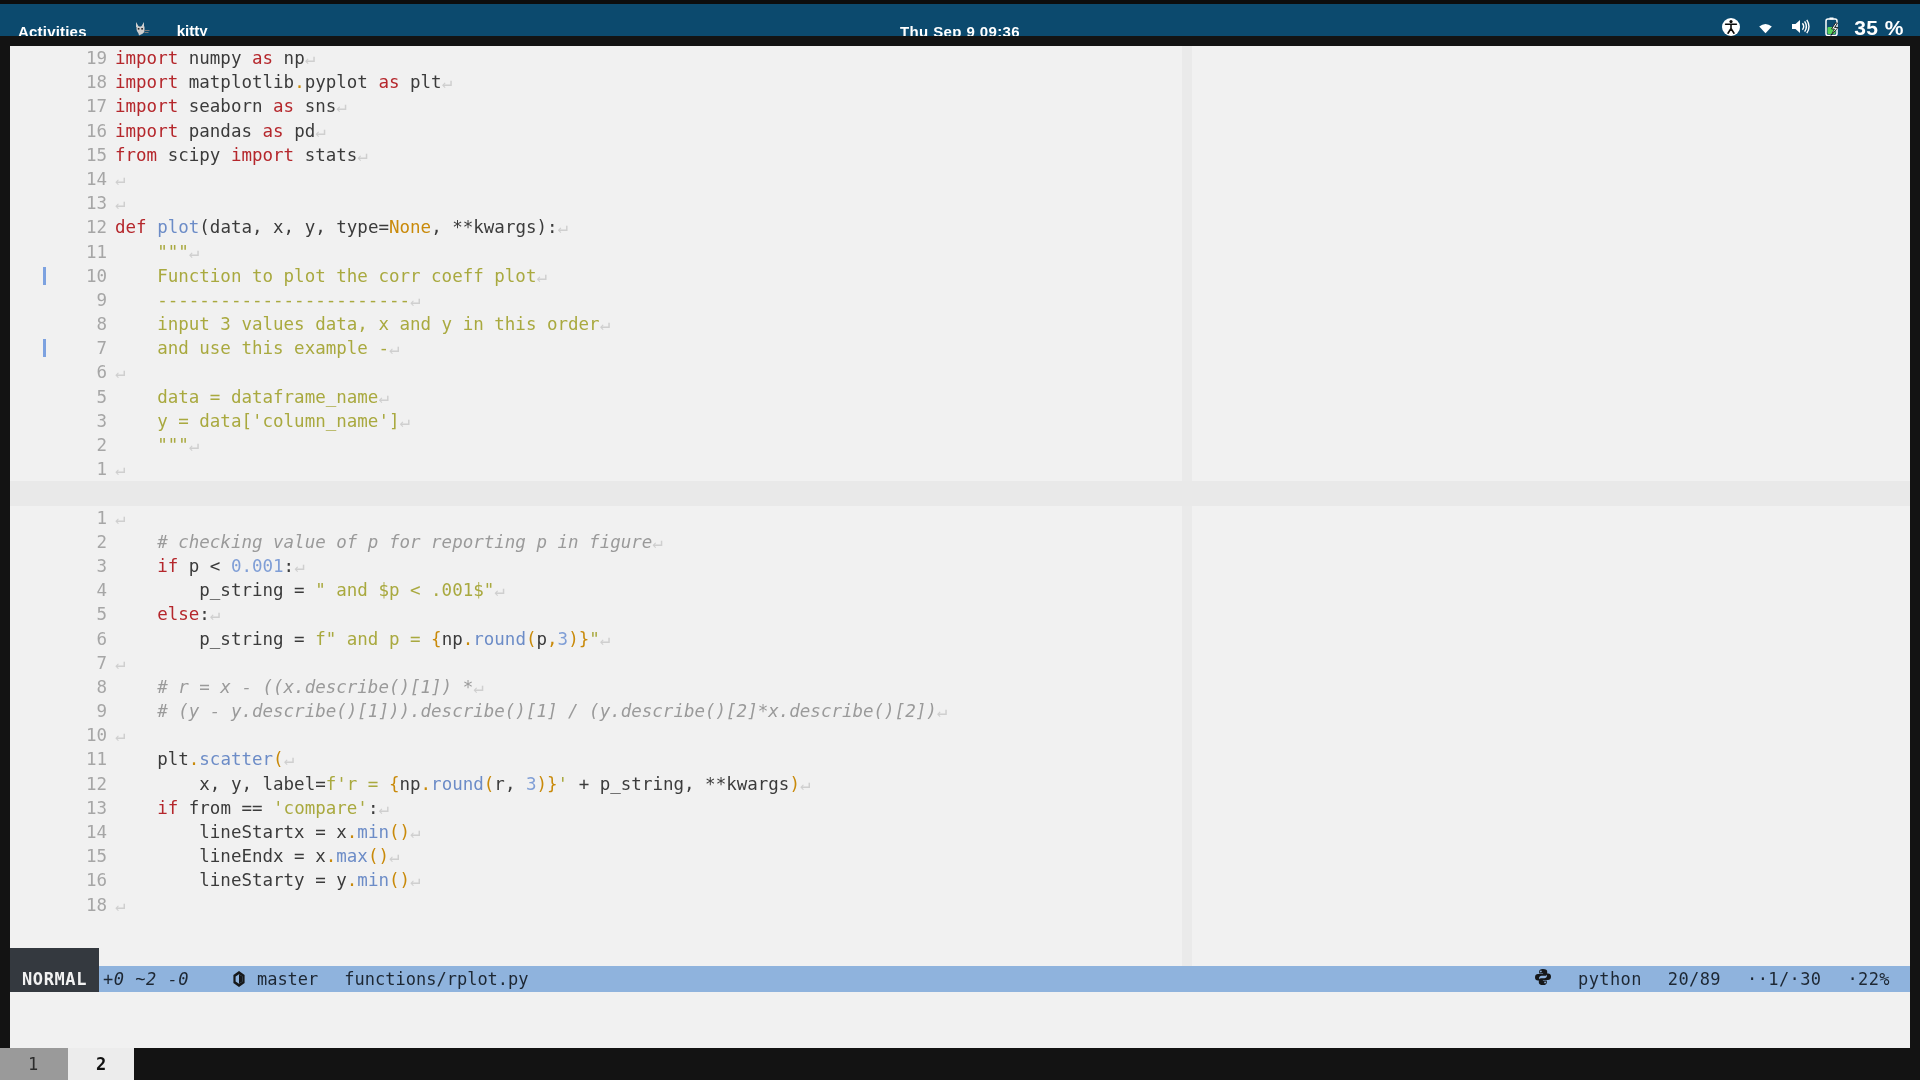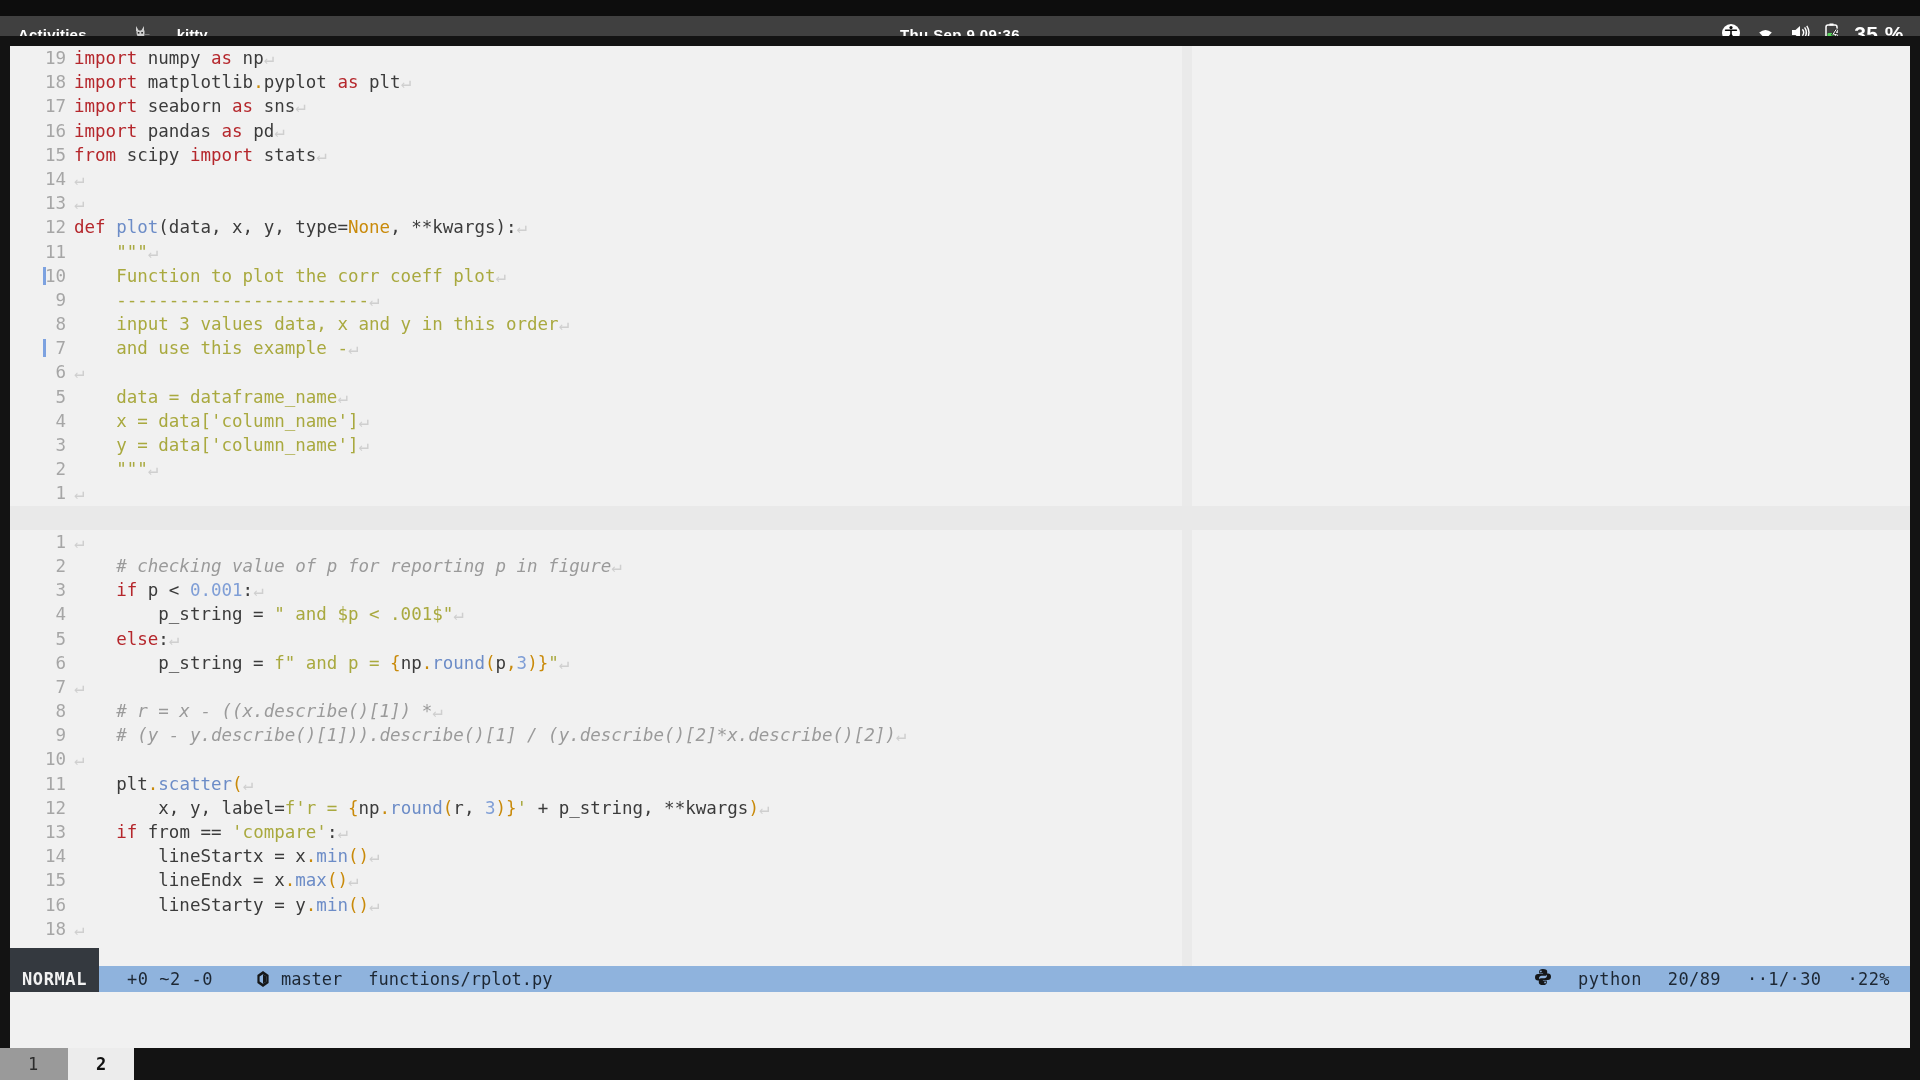--- a/index.html
+++ b/index.html
@@ -10,26 +10,26 @@
   body {
     width: 1920px;
     height: 1080px;
     overflow: hidden;
     font-family: "DejaVu Sans Mono", monospace;
   }
 
   
   .topbar {
     position: absolute;
-    left: 0; top: 16px;
+    left: 0; top: 4px;
     width: 1920px; height: 36px;
-    background: #404040;
+    background: #0c4a6e;
     color: #ffffff;
     display: flex;
-    align-items: center;
+    align-items: flex-end;
     font-family: "Liberation Sans", sans-serif;
     font-size: 15px;
     font-weight: bold;
   }
   .tb-activities {
     margin-left: 18px;
     letter-spacing: 0.2px;
   }
   .tb-app {
     margin-left: 48px;
@@ -102,20 +102,21 @@
     height: 920px;
   }
 
   .line {
     position: relative;
     height: 24.2px;
     line-height: 24.2px;
     white-space: pre;
     font-family: "DejaVu Sans Mono", monospace;
     font-size: 17.5px;
+    padding-left: 41px;
   }
   .line.cursorline { background: #e9e9e9; }
   .line.cursorline .lnum { color: #b5a642; }
 
   
   .cursorband {
     position: absolute;
     left: 0;
     width: 1900px;
     height: 24.2px;
@@ -179,21 +180,21 @@
   }
   .sl-mode {
     background: #34393f;
     color: #f2f2f2;
     height: 26px;
     line-height: 26px;
     padding: 18px 12px;
     font-weight: bold;
     letter-spacing: 0.6px;
   }
-  .sl-diff { margin-left: 28px; letter-spacing: 0.5px; }
+  .sl-diff { margin-left: 4px; letter-spacing: 0.5px; font-style: italic; }
   .sl-branch-icon { margin-left: 42px; display: flex; align-items: center; }
   .sl-branch { margin-left: 10px; }
   .sl-file { margin-left: 26px; }
   .sl-right {
     margin-left: auto;
     display: flex;
     align-items: center;
     gap: 26px;
     padding-right: 20px;
   }
@@ -302,21 +303,20 @@
         <div class="line"><span class="lnum">14</span><span class="gutterpad"></span><span class="eol">↵</span></div>
         <div class="line"><span class="lnum">13</span><span class="gutterpad"></span><span class="eol">↵</span></div>
         <div class="line"><span class="lnum">12</span><span class="gutterpad"></span><span class="kw">def</span><span class="id"> </span><span class="fn">plot</span><span class="punc">(</span><span class="id">data, x, y, </span><span class="id">type</span><span class="op">=</span><span class="cnst">None</span><span class="id">, **kwargs</span><span class="punc">):</span><span class="eol">↵</span></div>
         <div class="line"><span class="lnum">11</span><span class="gutterpad"></span><span class="str">    """</span><span class="eol">↵</span></div>
         <div class="line"><div class="sign"></div><span class="lnum">10</span><span class="gutterpad"></span><span class="str">    Function to plot the corr coeff plot</span><span class="eol">↵</span></div>
         <div class="line"><span class="lnum">9</span><span class="gutterpad"></span><span class="str">    ------------------------</span><span class="eol">↵</span></div>
         <div class="line"><span class="lnum">8</span><span class="gutterpad"></span><span class="str">    input 3 values data, x and y in this order</span><span class="eol">↵</span></div>
         <div class="line"><div class="sign"></div><span class="lnum">7</span><span class="gutterpad"></span><span class="str">    and use this example -</span><span class="eol">↵</span></div>
         <div class="line"><span class="lnum">6</span><span class="gutterpad"></span><span class="eol">↵</span></div>
         <div class="line"><span class="lnum">5</span><span class="gutterpad"></span><span class="str">    data = dataframe_name</span><span class="eol">↵</span></div>
-        <div class="line"><span class="lnum">4</span><span class="gutterpad"></span><span class="str">    x = data['column_name']</span><span class="eol">↵</span></div>
         <div class="line"><span class="lnum">3</span><span class="gutterpad"></span><span class="str">    y = data['column_name']</span><span class="eol">↵</span></div>
         <div class="line"><span class="lnum">2</span><span class="gutterpad"></span><span class="str">    """</span><span class="eol">↵</span></div>
         <div class="line"><span class="lnum">1</span><span class="gutterpad"></span><span class="eol">↵</span></div>
         <div class="line cursorline"><div class="cursorband"></div><span class="lnum">20</span><span class="gutterpad"></span><span class="cursorblk"></span><span class="id">    r, p = stats</span><span class="cnst">.</span><span class="fn">pearsonr</span><span class="paren">(</span><span class="id">x</span><span class="paren">,</span><span class="id">y</span><span class="paren">)</span><span class="eol">↵</span></div>
         <div class="line"><span class="lnum">1</span><span class="gutterpad"></span><span class="eol">↵</span></div>
         <div class="line"><span class="lnum">2</span><span class="gutterpad"></span><span class="cmt">    # checking value of p for reporting p in figure</span><span class="eol">↵</span></div>
         <div class="line"><span class="lnum">3</span><span class="gutterpad"></span><span class="id">    </span><span class="kw">if</span><span class="id"> p &lt; </span><span class="num">0.001</span><span class="punc">:</span><span class="eol">↵</span></div>
         <div class="line"><span class="lnum">4</span><span class="gutterpad"></span><span class="id">        p_string = </span><span class="str">" and $p &lt; .001$"</span><span class="eol">↵</span></div>
         <div class="line"><span class="lnum">5</span><span class="gutterpad"></span><span class="id">    </span><span class="kw">else</span><span class="punc">:</span><span class="eol">↵</span></div>
         <div class="line"><span class="lnum">6</span><span class="gutterpad"></span><span class="id">        p_string = </span><span class="str">f" and p = </span><span class="brace">{</span><span class="id">np</span><span class="cnst">.</span><span class="fn">round</span><span class="paren">(</span><span class="id">p</span><span class="paren">,</span><span class="num">3</span><span class="paren">)</span><span class="brace">}</span><span class="str">"</span><span class="eol">↵</span></div>

